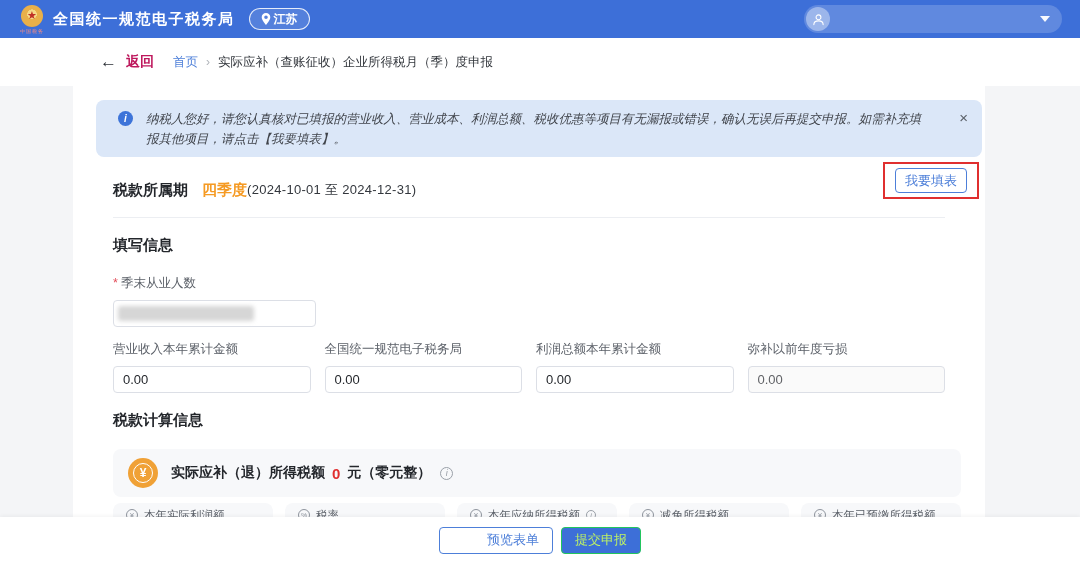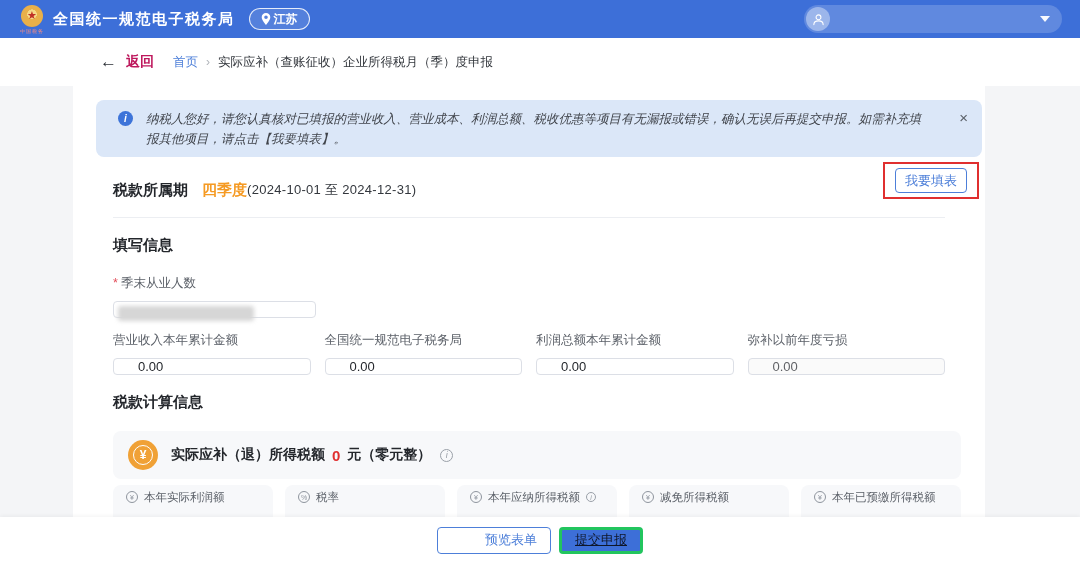--- a/index.html
+++ b/index.html
@@ -46,21 +46,21 @@
   .divider { margin:14px 40px 0 40px; border-top:1px solid #ecEEf2; border-top:1px solid #eceef2; }
 
   .section-title { margin:18px 40px 0; font-size:15px; font-weight:bold; color:#24272c; }
 
   .fields-row { margin:20px 40px 0; display:flex; gap:14px; }
   .fields-row.second { margin-top:14px; }
   .field-col { width:203px; }
   .field-label { font-size:12.5px; color:#5c6169; margin-bottom:8px; white-space:nowrap; }
   .req { color:#e34d59; margin-right:3px; }
   .field-input-wrap { position:relative; }
-  .field-input { width:100%; height:17px; border:1px solid #dcdfe6; border-radius:4px; padding:0 24px; font-size:13px; color:#24272c; background:#fff; font-family:inherit; outline:none; }
+  .field-input { width:100%; height:27px; border:1px solid #dcdfe6; border-radius:4px; padding:0 9px; font-size:13px; color:#24272c; background:#fff; font-family:inherit; outline:none; }
   .field-input:disabled { background:#fafafa; color:#606266; }
   .blob { position:absolute; left:5px; top:6px; height:15px; background:#d6d6d6; border-radius:3px; filter:blur(2px); }
   .blob.b1 { width:136px; }
   .blob.b2 { width:84px; }
 
   .summary-card { margin:19px 24px 0 40px; height:48px; background:#f7f8fa; border-radius:8px; display:flex; align-items:center; padding-left:15px; }
   .coin { width:30px; height:30px; border-radius:50%; background:#f0a136; display:flex; align-items:center; justify-content:center; margin-right:13px; }
   .coin-inner { width:20px; height:20px; border-radius:50%; border:1.5px solid #fff; color:#fff; font-size:12px; font-weight:bold; display:flex; align-items:center; justify-content:center; line-height:1; }
   .summary-label { font-size:14px; font-weight:bold; color:#24272c; }
   .summary-value { font-size:15px; font-weight:bold; color:#e02f2f; margin:0 7px; }
@@ -70,21 +70,21 @@
   .detail-row { margin:6px 24px 0 40px; display:grid; grid-template-columns:repeat(5,1fr); gap:12px; }
   .stat-box { height:42px; background:#f7f8fa; border-radius:8px; display:flex; align-items:flex-start; gap:6px; padding:5px 0 0 13px; }
   .stat-icon { flex:0 0 auto; width:12px; height:12px; border-radius:50%; border:1px solid #8f959e; color:#8f959e; font-size:7px; display:flex; align-items:center; justify-content:center; margin-top:1px; }
   .stat-label { font-size:11.5px; color:#5c6169; white-space:nowrap; overflow:hidden; }
   .stat-info { width:10px; height:10px; border-radius:50%; border:1px solid #9aa0a8; color:#9aa0a8; font-size:7px; display:inline-flex; align-items:center; justify-content:center; margin-top:2px; font-style:italic; }
 
   
   .footbar { position:absolute; left:0; top:517px; width:1080px; height:46px; background:#fff; box-shadow:0 -1px 4px rgba(0,0,0,.05); display:flex; align-items:center; justify-content:center; gap:8px; z-index:5; }
   .btn { height:27px; padding:0 13px; border-radius:4px; font-size:13px; display:flex; align-items:center; cursor:pointer; font-family:inherit; }
   .btn-outline { background:#fff; border:1px solid #4d7fd9; color:#4d7fd9;padding-left:47px; }
-  .btn-primary { background:#3d6fd8; border:3px solid #22c55e; color:#0f172a;text-decoration:underline; }
+  .btn-primary { background:#3d6fd8; border:1px solid #22c55e; color:#bef264; }
 </style>
 </head>
 <body>
 
 <div class="page">
 
   <div class="topbar">
     <div class="logo-wrap">
       <div class="emblem">★</div>
       <div class="logo-caption">中国税务</div>

